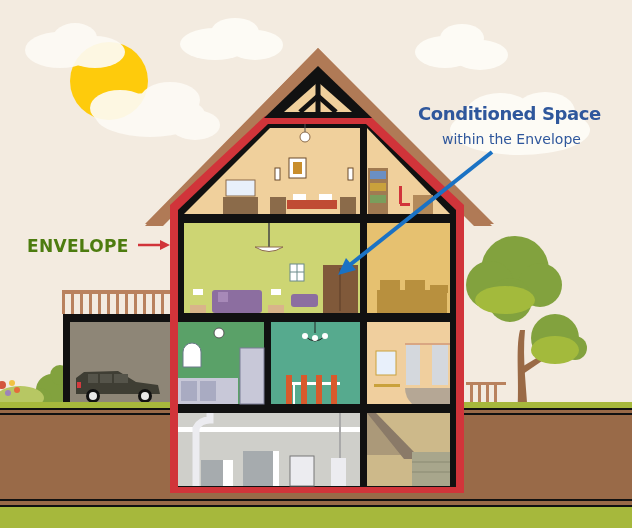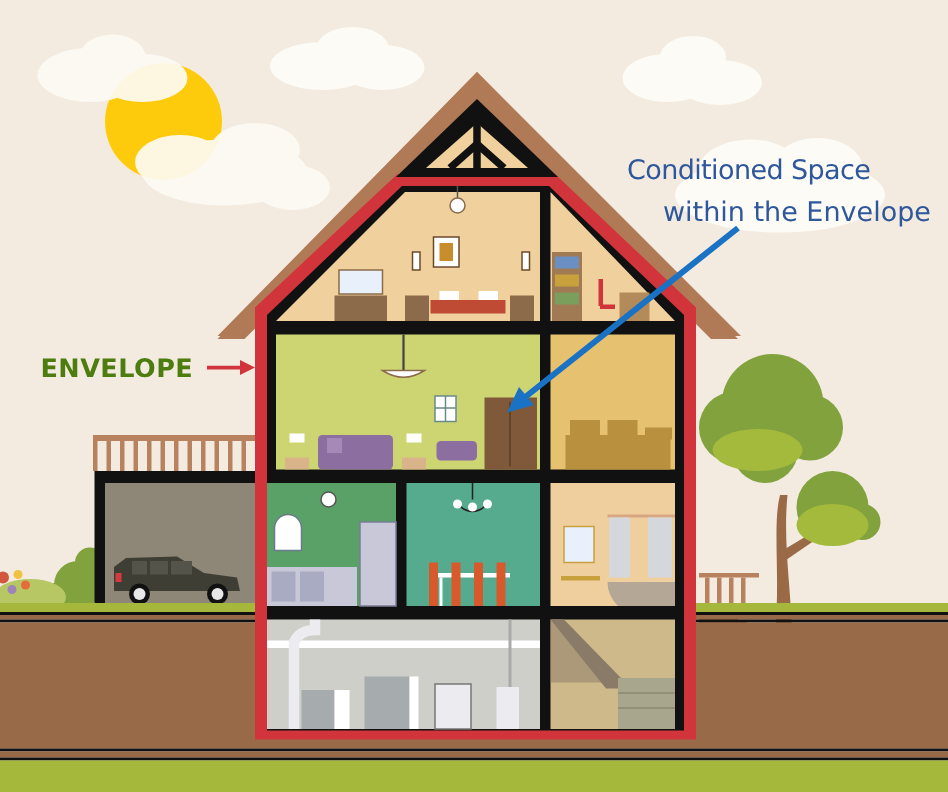--- a/index.html
+++ b/index.html
@@ -1,20 +1,20 @@
 <!DOCTYPE html>
 <html><head>
 <meta charset="utf-8">
 <style>
   html, body { margin: 0; padding: 0; }
   body { width: 632px; height: 528px; overflow: hidden; background: #f3ebe0; position: relative; font-family: "Liberation Sans", sans-serif; }
   #scene { position: absolute; left: 0; top: 0; width: 632px; height: 528px; }
   .label-envelope { position: absolute; left: 27px; top: 236px; font-family: "DejaVu Sans", sans-serif; font-weight: bold; font-size: 17px; color: #4d7c0f; letter-spacing: 0.3px; }
-  .label-title { position: absolute; left: 418px; top: 103px; font-family: "DejaVu Sans", sans-serif; font-weight: normal; font-size: 18px; color: #2f579c; letter-spacing: -0.4px; }
-  .label-sub { position: absolute; left: 442px; top: 131px; font-family: "DejaVu Sans", sans-serif; font-size: 18px; color: #2f579c; text-align: center; }
+  .label-title { position: absolute; left: 418px; top: 103px; font-family: "DejaVu Sans", sans-serif; font-weight: bold; font-size: 18px; color: #2f579c; letter-spacing: -0.4px; }
+  .label-sub { position: absolute; left: 442px; top: 131px; font-family: "DejaVu Sans", sans-serif; font-size: 14px; color: #2f579c; text-align: center; }
 </style>
 </head>
 <body>
 
 <svg id="scene" viewBox="0 0 632 528" xmlns="http://www.w3.org/2000/svg">
 
   <rect x="0" y="0" width="632" height="528" fill="#f3ebe0"></rect>
 
   <g>
     <circle cx="109" cy="81" r="39" fill="#fecb0c"></circle>

